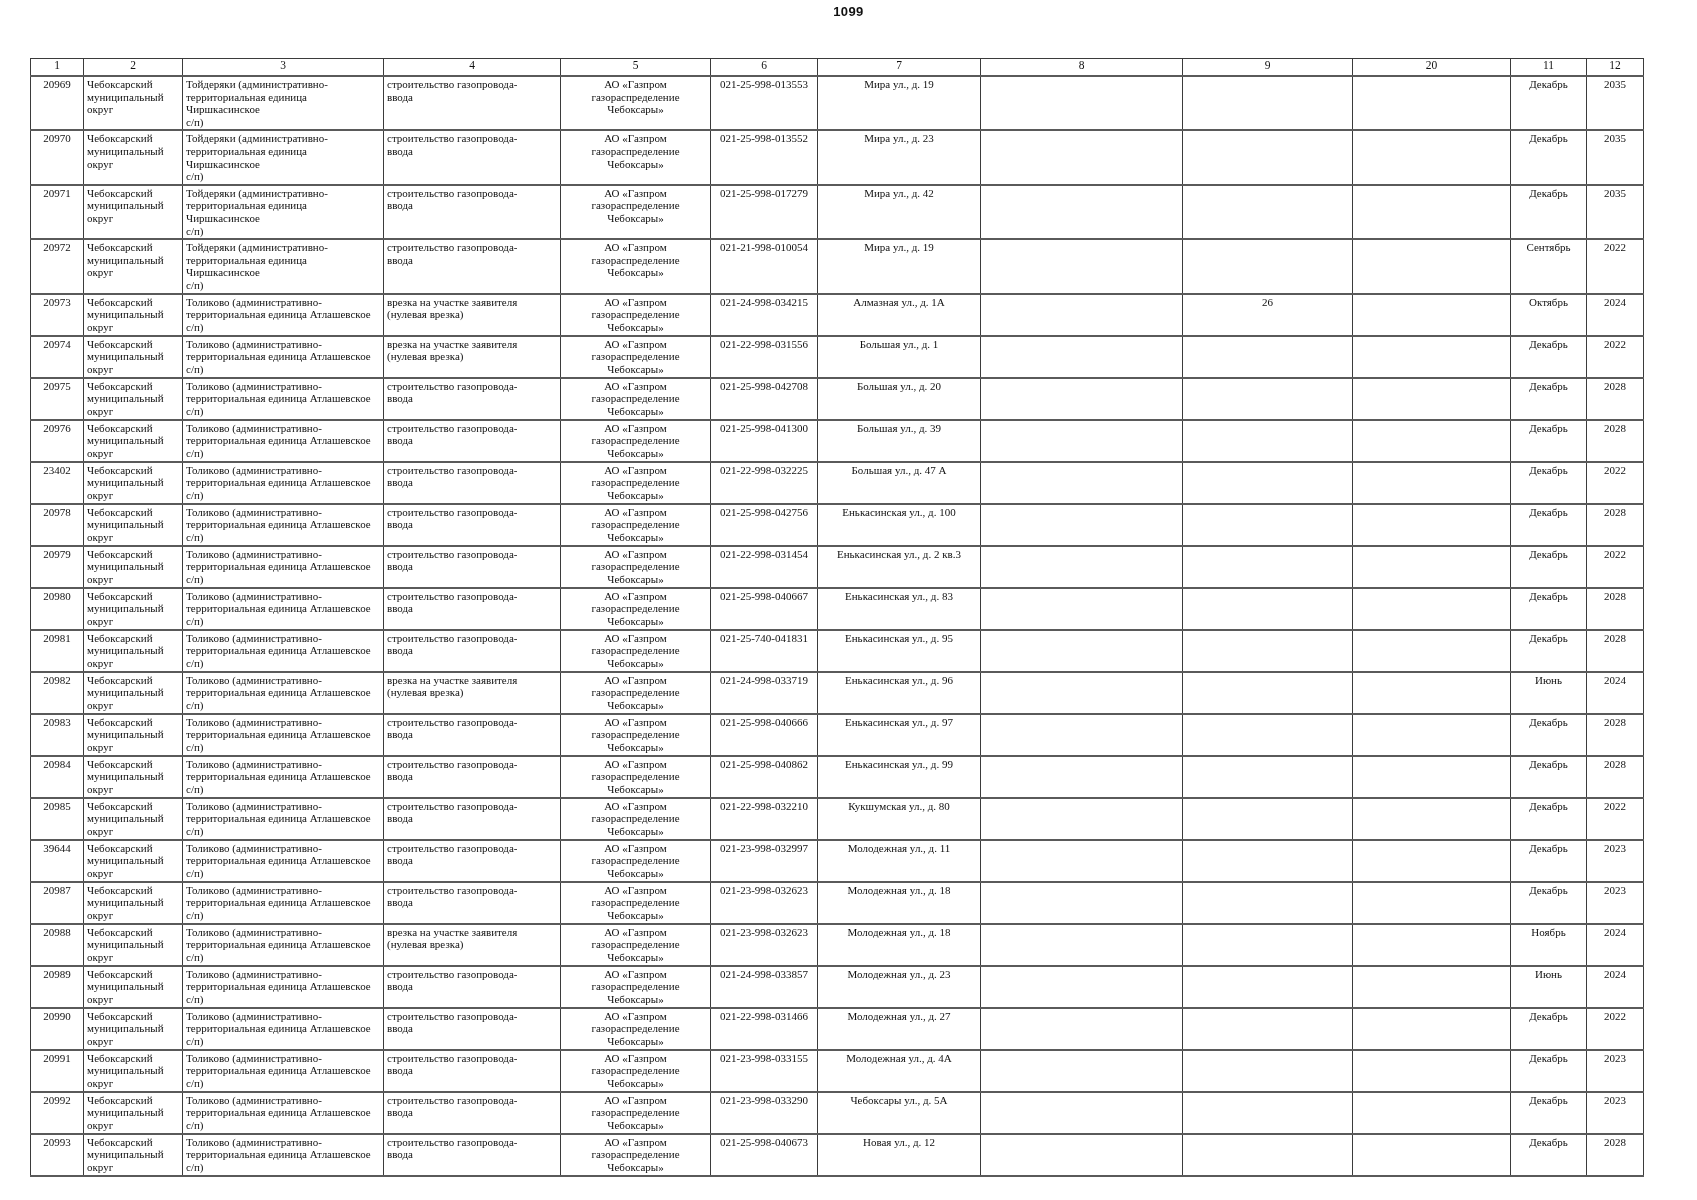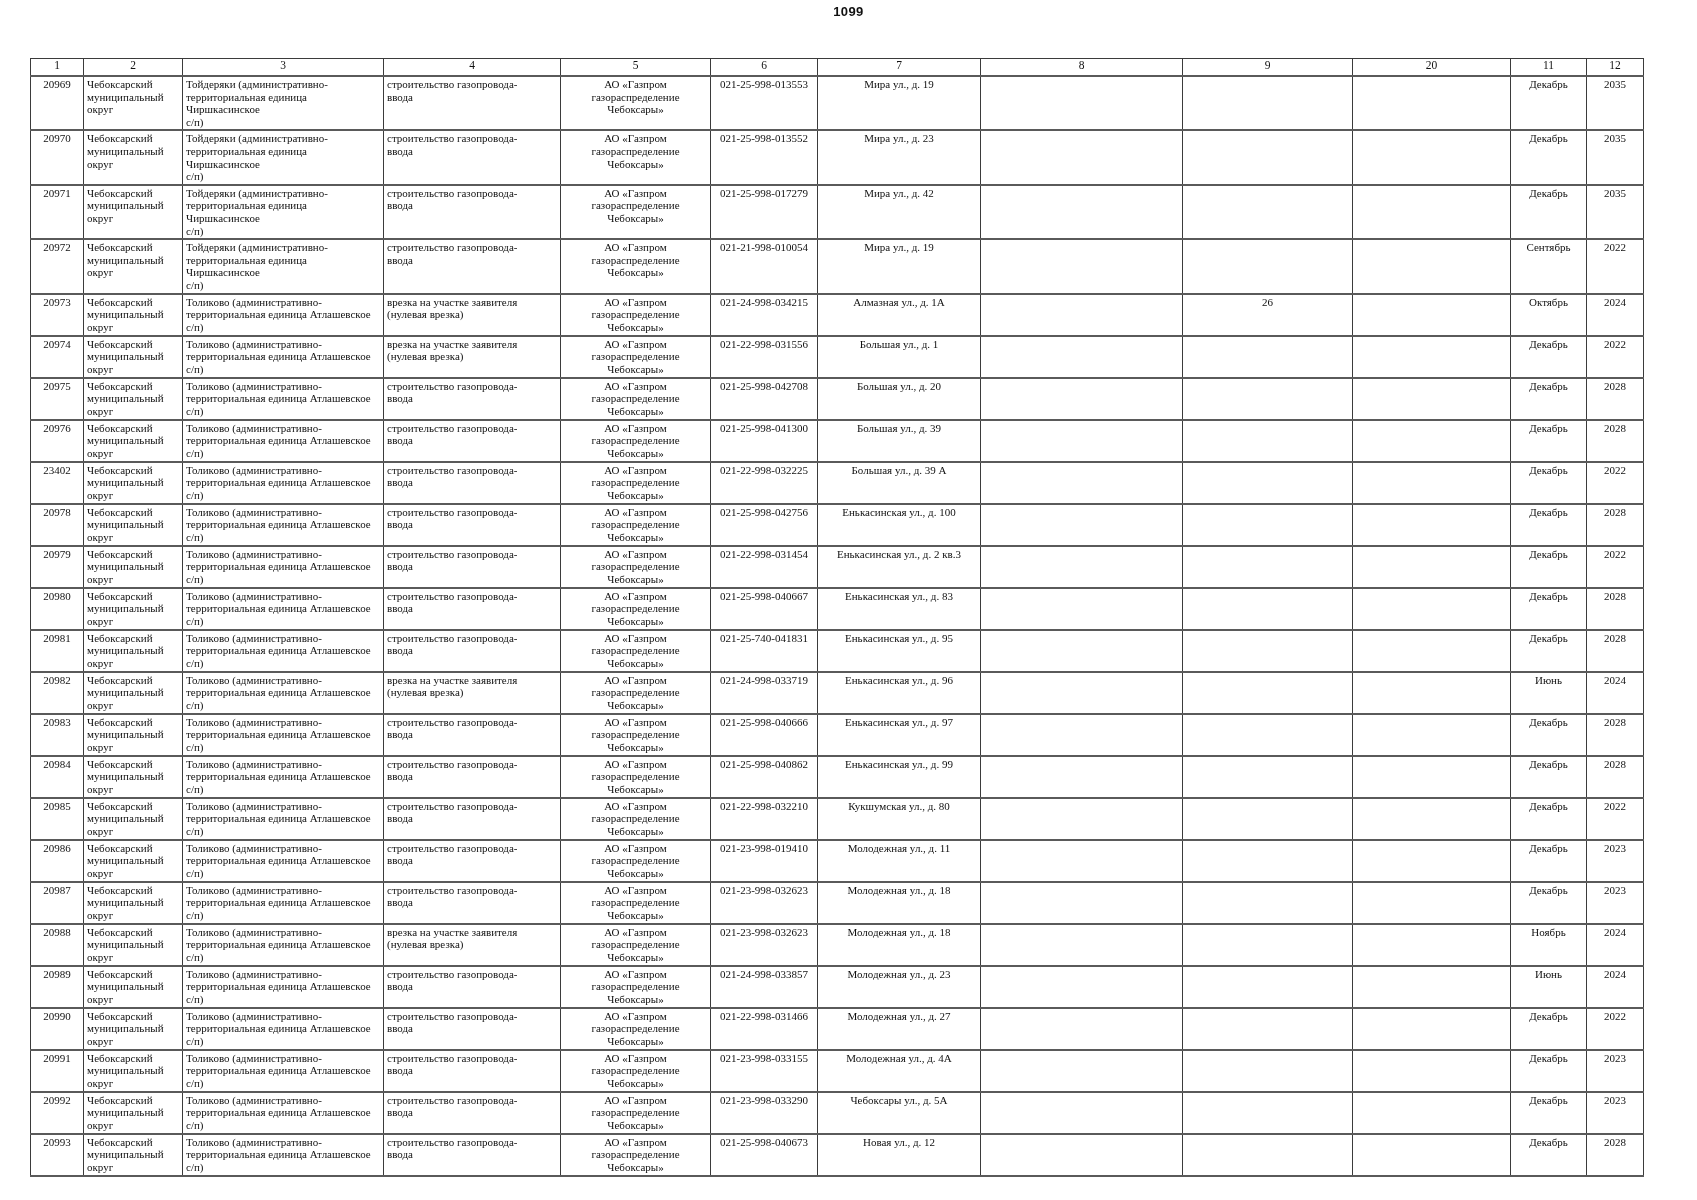--- a/index.html
+++ b/index.html
@@ -247,21 +247,21 @@
 округ</td>
     <td class="al">Толиково (административно-
 территориальная единица Атлашевское
 с/п)</td>
     <td class="al">строительство газопровода-
 ввода</td>
     <td class="ac">АО «Газпром
 газораспределение
 Чебоксары»</td>
     <td class="ac">021-22-998-032225</td>
-    <td class="ac">Большая ул., д. 39 А</td>
+    <td class="ac">Большая ул., д. 47 А</td>
     <td class="ac"></td>
     <td class="ac"></td>
     <td class="ac"></td>
     <td class="ac">Декабрь</td>
     <td class="ac">2022</td>
   </tr>
       <tr class="data-row">
     <td class="ac">20978</td>
     <td class="al">Чебоксарский
 муниципальный
@@ -423,33 +423,33 @@
 Чебоксары»</td>
     <td class="ac">021-22-998-032210</td>
     <td class="ac">Кукшумская ул., д. 80</td>
     <td class="ac"></td>
     <td class="ac"></td>
     <td class="ac"></td>
     <td class="ac">Декабрь</td>
     <td class="ac">2022</td>
   </tr>
       <tr class="data-row">
-    <td class="ac">20986</td>
-    <td class="al">Чебоксарский
-муниципальный
-округ</td>
-    <td class="al">Толиково (административно-
-территориальная единица Атлашевское
-с/п)</td>
-    <td class="al">строительство газопровода-
-ввода</td>
-    <td class="ac">АО «Газпром
-газораспределение
-Чебоксары»</td>
-    <td class="ac">021-23-998-019410</td>
+    <td class="ac">39644</td>
+    <td class="al">Чебоксарский
+муниципальный
+округ</td>
+    <td class="al">Толиково (административно-
+территориальная единица Атлашевское
+с/п)</td>
+    <td class="al">строительство газопровода-
+ввода</td>
+    <td class="ac">АО «Газпром
+газораспределение
+Чебоксары»</td>
+    <td class="ac">021-23-998-032997</td>
     <td class="ac">Молодежная ул., д. 11</td>
     <td class="ac"></td>
     <td class="ac"></td>
     <td class="ac"></td>
     <td class="ac">Декабрь</td>
     <td class="ac">2023</td>
   </tr>
       <tr class="data-row">
     <td class="ac">20987</td>
     <td class="al">Чебоксарский

